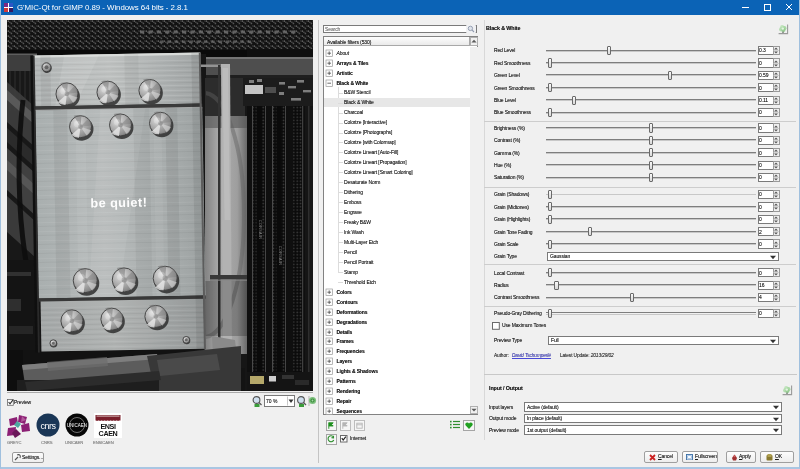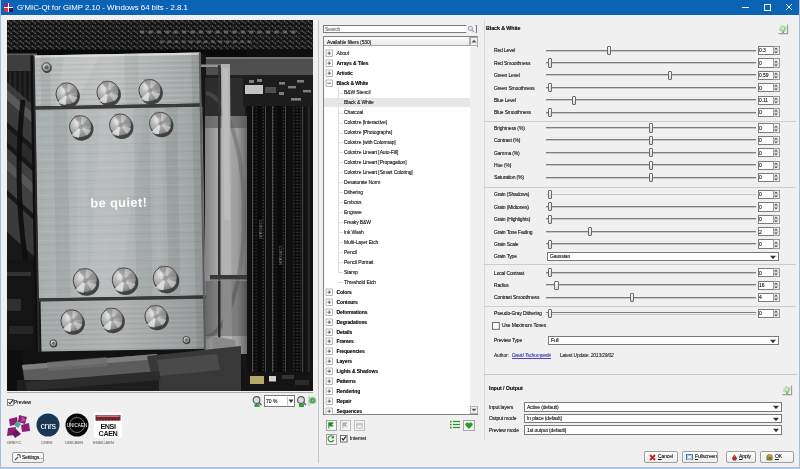--- a/index.html
+++ b/index.html
@@ -13,21 +13,21 @@
 #title .t{position:absolute;left:17px;top:3px;font-size:7.9px;letter-spacing:-0.05px;color:#fff;}
 </style></head><body>
 <div id="title">
  <svg class="abs" style="left:4px;top:3px" width="9" height="9" viewBox="0 0 9 9">
   <rect x="0" y="0" width="9" height="9" fill="#fff"></rect>
   <rect x="0" y="0" width="4" height="4" fill="#7a2982"></rect>
   <rect x="5" y="0" width="4" height="4" fill="#2a56c6"></rect>
   <rect x="0" y="5" width="4" height="4" fill="#d03a3a"></rect>
   <rect x="5" y="5" width="4" height="4" fill="#35195e"></rect>
  </svg>
- <div class="t">G'MIC-Qt for GIMP 2.10 - Windows 64 bits - 2.8.1</div>
+ <div class="t">G'MIC-Qt for GIMP 0.89 - Windows 64 bits - 2.8.1</div>
  <svg class="abs" style="left:738px;top:0" width="62" height="15" viewBox="0 0 62 15">
   <line x1="4" y1="7.5" x2="11" y2="7.5" stroke="#fff" stroke-width="1"></line>
   <rect x="26.5" y="4.5" width="6" height="6" fill="none" stroke="#fff" stroke-width="1"></rect>
   <path d="M48 4 L54 10 M54 4 L48 10" stroke="#fff" stroke-width="1"></path>
  </svg>
 </div>
 <div id="frame"></div>
 <svg class="abs" style="left:7px;top:20px" width="306" height="371" viewBox="0 0 306 371">
     <defs>
 <radialGradient id="scr" cx="0.36" cy="0.3" r="0.85">

